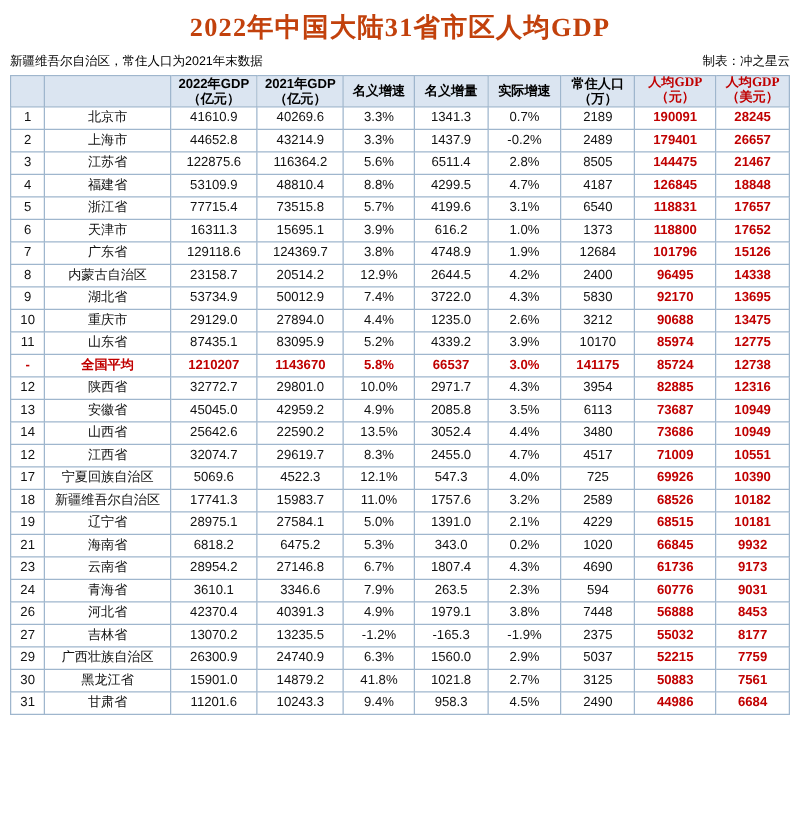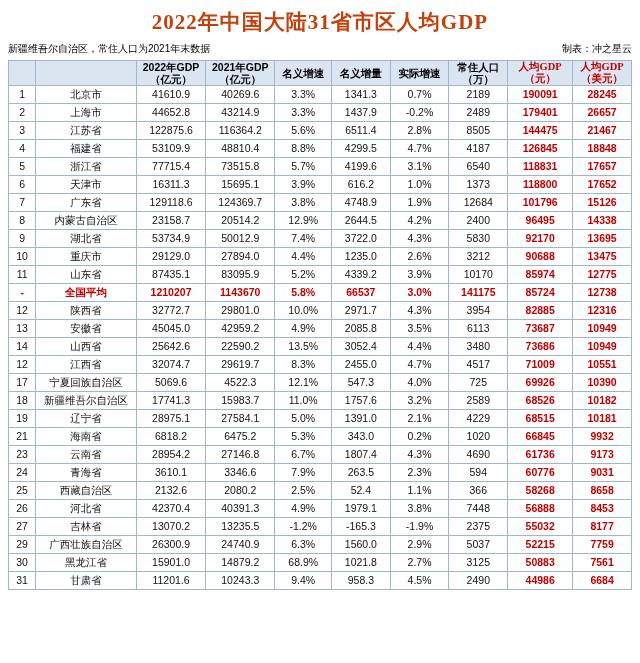--- a/index.html
+++ b/index.html
@@ -387,32 +387,20 @@
           <td>3610.1</td>
           <td>3346.6</td>
           <td>7.9%</td>
           <td>263.5</td>
           <td>2.3%</td>
           <td>594</td>
           <td class="red">60776</td>
           <td class="red">9031</td>
         </tr>
         <tr>
-          <td class="idx">25</td>
-          <td class="name">西藏自治区</td>
-          <td>2132.6</td>
-          <td>2080.2</td>
-          <td>2.5%</td>
-          <td>52.4</td>
-          <td>1.1%</td>
-          <td>366</td>
-          <td class="red">58268</td>
-          <td class="red">8658</td>
-        </tr>
-        <tr>
           <td class="idx">26</td>
           <td class="name">河北省</td>
           <td>42370.4</td>
           <td>40391.3</td>
           <td>4.9%</td>
           <td>1979.1</td>
           <td>3.8%</td>
           <td>7448</td>
           <td class="red">56888</td>
           <td class="red">8453</td>
@@ -439,21 +427,21 @@
           <td>2.9%</td>
           <td>5037</td>
           <td class="red">52215</td>
           <td class="red">7759</td>
         </tr>
         <tr>
           <td class="idx">30</td>
           <td class="name">黑龙江省</td>
           <td>15901.0</td>
           <td>14879.2</td>
-          <td>68.9%</td>
+          <td>41.8%</td>
           <td>1021.8</td>
           <td>2.7%</td>
           <td>3125</td>
           <td class="red">50883</td>
           <td class="red">7561</td>
         </tr>
         <tr>
           <td class="idx">31</td>
           <td class="name">甘肃省</td>
           <td>11201.6</td>

